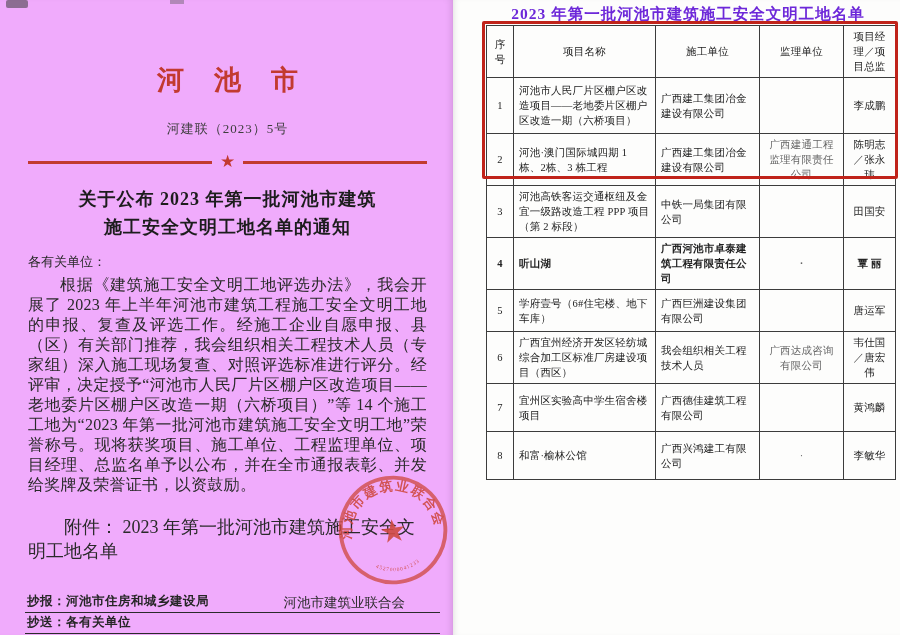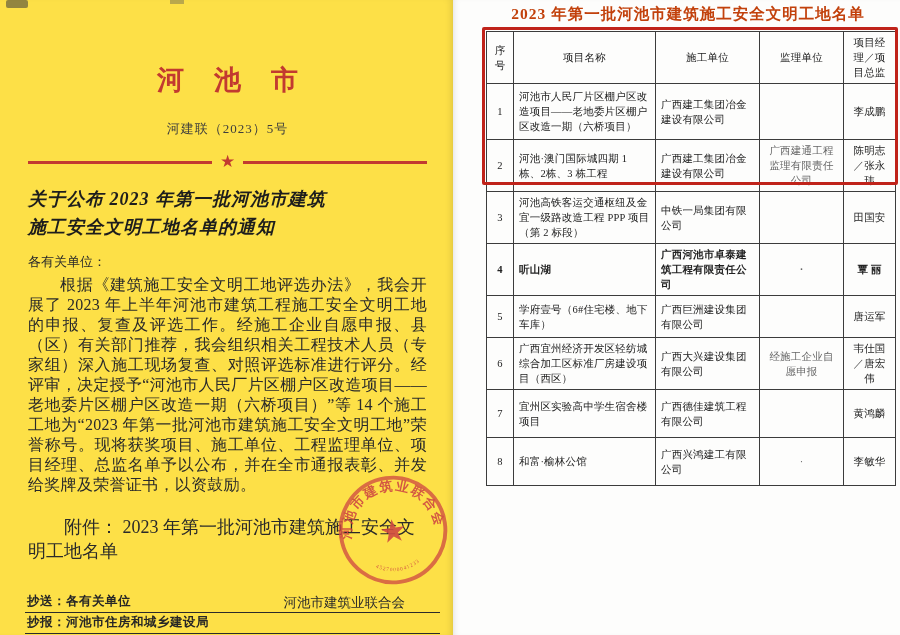--- a/index.html
+++ b/index.html
@@ -6,62 +6,62 @@
   html,body { width:900px; height:635px; }
   body {
     font-family:"Liberation Serif","DejaVu Serif",serif;
     background:#eceae7;
     position:relative;
     overflow:hidden;
   }
   .canvas { position:absolute; left:0; top:0; width:900px; height:635px; display:flex; }
 
   
-  .page { position:relative; height:635px; background:#fde047; overflow:hidden; }
+  .page { position:relative; height:635px; background:#f0abfc; overflow:hidden; }
   .page-left  { width:453px; box-shadow: inset -6px 0 8px -6px rgba(0,0,0,.18); }
   .page-right { width:447px; background:#fdfdfc; box-shadow: inset 5px 0 7px -5px rgba(0,0,0,.15); }
   .smudge { position:absolute; left:6px; top:0; width:22px; height:8px; background:#3a3a3a; opacity:.55; border-radius:2px; }
   .smudge2 { position:absolute; left:170px; top:0; width:14px; height:4px; background:#555; opacity:.4; }
 
   
   .doc-inner { position:absolute; left:28px; right:26px; top:0; }
   .org-line1 {
     margin-top:62px; text-align:center;
     color:#c23a30; font-size:27px; font-weight:bold; letter-spacing:30px; text-indent:30px;
   }
   .org-line2 {
     margin-top:12px; text-align:center;
     color:#c23a30; font-size:40px; font-weight:bold; letter-spacing:5px;
   }
   .doc-number { margin-top:22px; text-align:center; color:#3d3d3d; font-size:13px; letter-spacing:1px; }
   .red-rule { margin-top:16px; display:flex; align-items:center; justify-content:center; gap:8px; }
   .red-rule .bar { height:2.5px; background:#c23a30; flex:1; }
   .red-rule .star { color:#c23a30; font-size:17px; line-height:1; transform:translateY(-1px); }
-  .doc-title { margin-top:14px; color:#1d1d1d; font-size:18px; font-weight:bold; line-height:28px; letter-spacing:1px;font-style:italic; }
+  .doc-title { margin-top:14px; text-align:center; color:#1d1d1d; font-size:18px; font-weight:bold; line-height:28px; letter-spacing:1px; }
   .salutation { margin-top:12px; font-size:13px; color:#2a2a2a; }
   .doc-body {
     margin-top:4px; font-size:16px; color:#2a2a2a; line-height:20px;
     text-align:justify; text-indent:2em; letter-spacing:.3px;
   }
   .attachment-line { margin-top:20px; font-size:18px; color:#2a2a2a; text-indent:2em; }
   .signature { margin-top:28px; text-align:right; padding-right:22px; font-size:13.5px; color:#2a2a2a; line-height:23px; }
 
   .cc-block { position:absolute; left:25px; width:415px; top:592px; }
   .cc-row { font-size:12.5px; font-weight:600; color:#262626; border-bottom:1.5px solid #2b2b2b; padding:1px 0 2px 2px; letter-spacing:.5px; }
 
   
   .seal { position:absolute; left:330px; top:467px; width:126px; height:126px; opacity:.9; }
 
   
   .att-inner { position:absolute; left:33px; right:10px; top:0; }
   .att-label { margin-top:30px; font-size:13px; font-weight:bold; color:#222; }
-  .att-title { margin-top:4px; text-align:center; font-size:15.5px; font-weight:bold; color:#c2410c; letter-spacing:1px; }
+  .att-title { margin-top:4px; text-align:center; font-size:15.5px; font-weight:bold; color:#6d28d9; letter-spacing:1px; }
   .page-indicator { margin-top:2px; text-align:right; padding-right:20px; font-size:9.5px; color:#444; }
 
-  .table-wrap { position:relative; margin-top:6px; width:409px; }
+  .table-wrap { position:relative; margin-top:0; width:409px; }
   table.att-table { border-collapse:collapse; width:409px; table-layout:fixed; background:#fdfdfc; }
   .att-table th, .att-table td {
     border:1px solid #3c3c3c; font-weight:normal;
     font-size:10.5px; color:#222; line-height:15px; letter-spacing:.2px;
     padding:3px 5px; vertical-align:middle; text-align:left;
   }
   .att-table th { text-align:center; height:42px; }
   .att-table td.col-num { text-align:center; }
   .att-table td.col-mgr { text-align:center; }
   .att-table td.col-sup { text-align:center; color:#666; }
@@ -122,22 +122,22 @@
           <textPath href="#sealArcTop" startOffset="50%" text-anchor="middle">河池市建筑业联合会</textPath>
         </text>
         <text x="65" y="77" text-anchor="middle" font-size="32" fill="#cf4a42">★</text>
         <text font-size="5.5" fill="#cf4a42" letter-spacing="1">
           <textPath href="#sealArcBottom" startOffset="50%" text-anchor="middle">4527000041233</textPath>
         </text>
       </g>
     </svg>
 
     <div class="cc-block">
+      <div class="cc-row">抄报：河池市住房和城乡建设局</div>
       <div class="cc-row">抄送：各有关单位</div>
-      <div class="cc-row">抄报：河池市住房和城乡建设局</div>
     </div>
   </div>
 
   <div class="page page-right">
     <div class="att-inner">
       <div class="att-title">2023 年第一批河池市建筑施工安全文明工地名单</div>
 
       <div class="table-wrap">
         <table class="att-table">
           <colgroup>
@@ -188,22 +188,22 @@
               <tr>
                 <td class="col-num">5</td>
                 <td>学府壹号（6#住宅楼、地下车库）</td>
                 <td>广西巨洲建设集团有限公司</td>
                 <td class="col-sup"></td>
                 <td class="col-mgr">唐运军</td>
               </tr>
               <tr>
                 <td class="col-num">6</td>
                 <td>广西宜州经济开发区轻纺城综合加工区标准厂房建设项目（西区）</td>
-                <td>广西大兴建设集团有限公司</td>
-                <td class="col-sup">经施工企业自愿申报</td>
+                <td>我会组织相关工程技术人员</td>
+                <td class="col-sup">广西达成咨询有限公司</td>
                 <td class="col-mgr">韦仕国／唐宏伟</td>
               </tr>
               <tr>
                 <td class="col-num">7</td>
                 <td>宜州区实验高中学生宿舍楼项目</td>
                 <td>广西德佳建筑工程有限公司</td>
                 <td class="col-sup"></td>
                 <td class="col-mgr">黄鸿麟</td>
               </tr>
               <tr>

